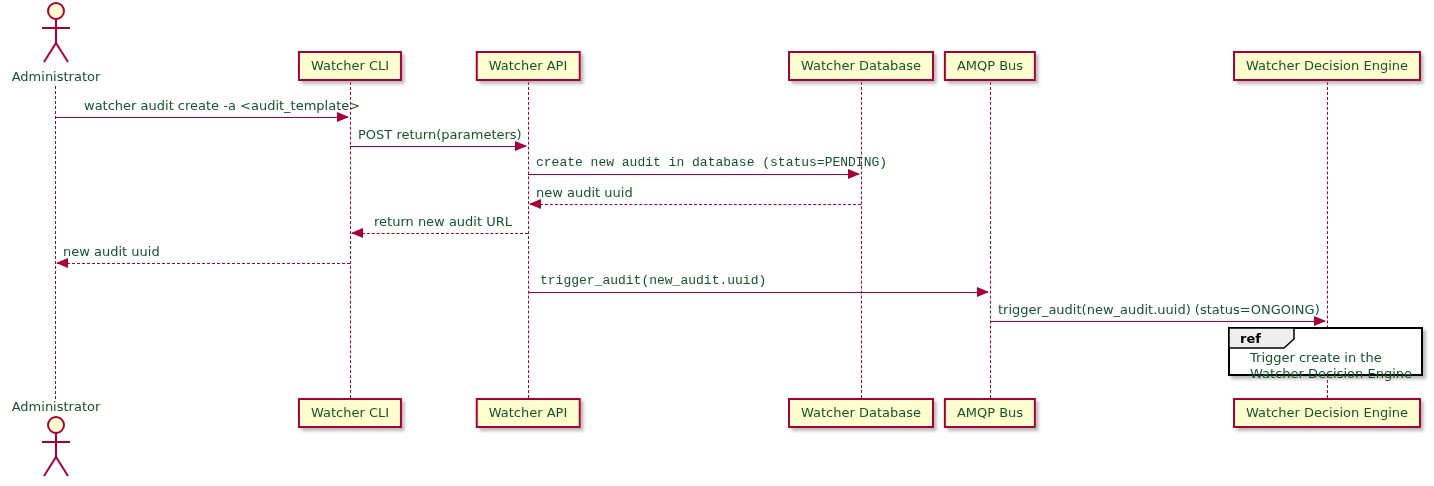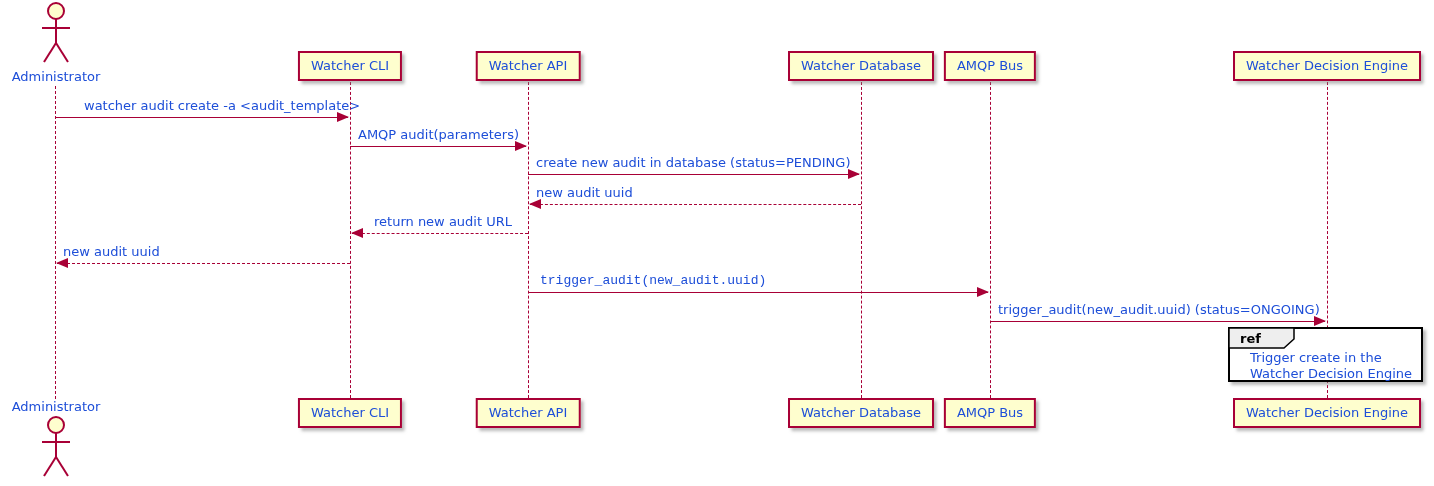--- a/index.html
+++ b/index.html
@@ -2,21 +2,21 @@
 <html><head>
 <meta charset="utf-8">
 <style>
   html,body{margin:0;padding:0;background:#ffffff;}
   #canvas{
     position:relative;
     width:1434px;height:486px;
     background:#ffffff;
     font-family:"DejaVu Sans", sans-serif;
     font-size:13px;
-    color:#1d4ed8;
+    color:#14532d;
     overflow:hidden;
   }
   
   .pbox{
     position:absolute;
     height:26px;
     line-height:26px;
     padding:0 11px;
     background:#fefece;
     border:2px solid #a80036;
@@ -62,21 +62,21 @@
     position:absolute;
     width:130px;
     text-align:center;
     white-space:nowrap;
     z-index:3;
   }
   
   .ref-box{
     position:absolute;
     left:1228px;top:327px;
-    width:195px;height:55px;
+    width:195px;height:49px;
     box-sizing:border-box;
     background:#ffffff;
     border:2px solid #000000;
     box-shadow:3px 3px 3px rgba(130,130,130,0.55);
     z-index:4;
   }
   .ref-header{position:absolute;left:-1px;top:-1px;}
   .ref-body{
     padding:21px 4px 0 20px;
     line-height:16px;
@@ -128,24 +128,24 @@
       <div class="pbox" style="left: 990px; top: 51px;">AMQP Bus</div>
       <div class="pbox" style="left: 990px; top: 398px;">AMQP Bus</div>
       <div class="lifeline" style="left: 1327px; top: 82px; height: 316px;"></div>
       <div class="pbox" style="left: 1327px; top: 51px;">Watcher Decision Engine</div>
       <div class="pbox" style="left: 1327px; top: 398px;">Watcher Decision Engine</div>
       <div class="msg-line" style="left: 55px; top: 117px; width: 293px;"></div>
       <div class="arrowhead right" style="left: 337px; top: 112px;"></div>
       <div class="msg-label" style="left: 63px; top: 99px; margin-left: 21px;">watcher audit create -a &lt;audit_template&gt;</div>
       <div class="msg-line" style="left: 350px; top: 146px; width: 176px;"></div>
       <div class="arrowhead right" style="left: 515px; top: 141px;"></div>
-      <div class="msg-label" style="left: 358px; top: 128px;">AMQP audit(parameters)</div>
+      <div class="msg-label" style="left: 358px; top: 128px;">POST return(parameters)</div>
       <div class="msg-line" style="left: 528px; top: 174px; width: 331px;"></div>
       <div class="arrowhead right" style="left: 848px; top: 169px;"></div>
-      <div class="msg-label" style="left: 536px; top: 156px;">create new audit in database (status=PENDING)</div>
+      <div class="msg-label" style="left: 536px; top: 156px; font-family: Liberation Mono, monospace;">create new audit in database (status=PENDING)</div>
       <div class="msg-line dashed" style="left: 530px; top: 204px; width: 331px;"></div>
       <div class="arrowhead left" style="left: 529px; top: 199px;"></div>
       <div class="msg-label" style="left: 536px; top: 186px;">new audit uuid</div>
       <div class="msg-line dashed" style="left: 352px; top: 233px; width: 176px;"></div>
       <div class="arrowhead left" style="left: 351px; top: 228px;"></div>
       <div class="msg-label" style="left: 358px; top: 215px; margin-left: 16px;">return new audit URL</div>
       <div class="msg-line dashed" style="left: 57px; top: 263px; width: 293px;"></div>
       <div class="arrowhead left" style="left: 56px; top: 258px;"></div>
       <div class="msg-label" style="left: 63px; top: 245px;">new audit uuid</div>
       <div class="msg-line" style="left: 528px; top: 292px; width: 460px;"></div>

